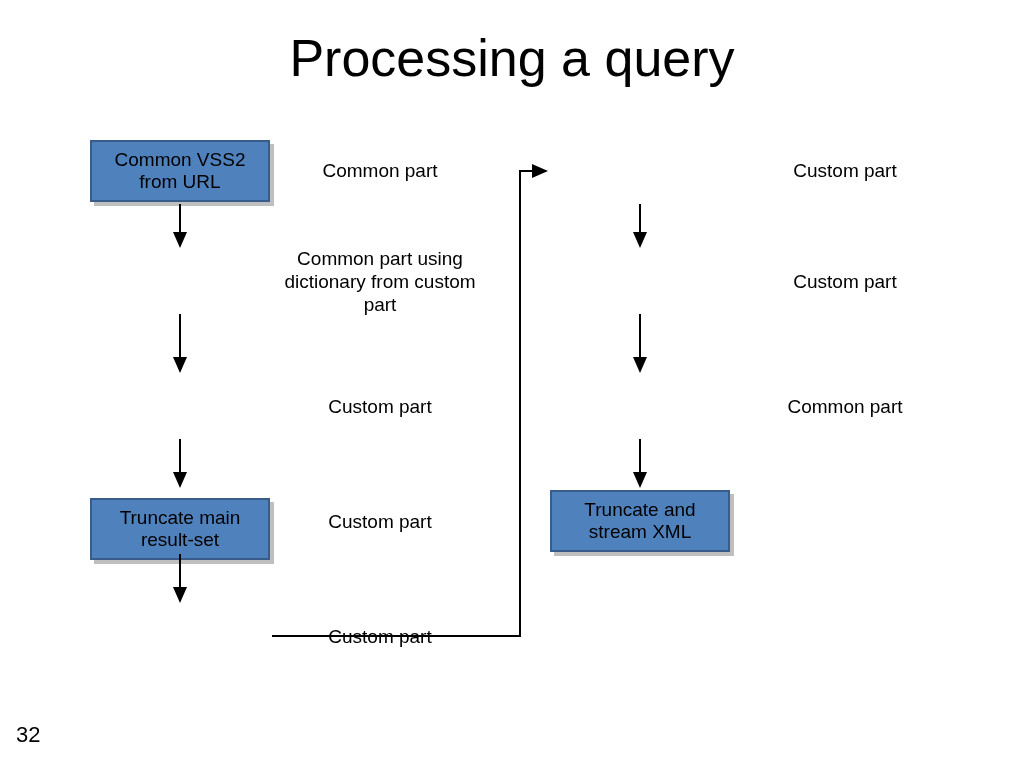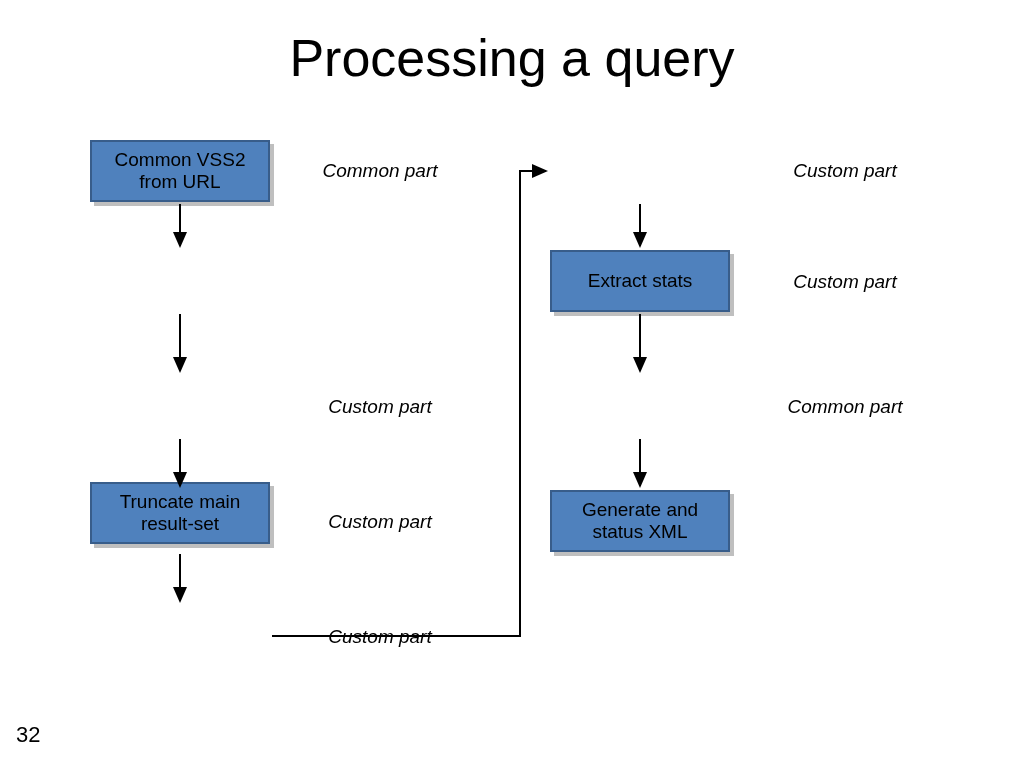--- a/index.html
+++ b/index.html
@@ -15,50 +15,49 @@
     color: #000;
     display: flex; align-items: center; justify-content: center;
     font-size: 19px; line-height: 1.15; text-align: center; padding: 3px 6px;
   }
   .label {
     position: absolute;
     width: 200px;
     color: #000;
     font-size: 19px; line-height: 1.2;
     text-align: center;
-    font-style: italic;
   }
   .slidenum { position: absolute; left: 16px; bottom: 20px; font-size: 22px; color: #000; }
   svg.arrows { position: absolute; left: 0; top: 0; width: 1024px; height: 768px; pointer-events: none; }
 </style>
 </head>
 <body>
 
 <div class="stage">
   <div class="title">Processing a query</div>
 
   <div class="box" style="left:90px; top:140px">Common VSS2 from URL</div>
   <div class="label" style="left:280px; top:160px">Common part</div>
 
+  <div class="label" style="left:280px; top:248px">Common part using dictionary from custom part</div>
 
   <div class="label" style="left:280px; top:396px">Custom part</div>
 
-  <div class="box" style="left:90px; top:482px">Truncate main result-set</div>
+  <div class="box" style="left:90px; top:498px">Truncate main result-set</div>
   <div class="label" style="left:280px; top:511px">Custom part</div>
 
   <div class="label" style="left:280px; top:626px">Custom part</div>
 
   <div class="label" style="left:745px; top:160px">Custom part</div>
 
-  <div class="box" style="left:550px; top:250px">Extract stats</div>
   <div class="label" style="left:745px; top:271px">Custom part</div>
 
   <div class="label" style="left:745px; top:396px">Common part</div>
 
-  <div class="box" style="left:550px; top:490px">Generate and status XML</div>
+  <div class="box" style="left:550px; top:490px">Truncate and stream XML</div>
 
   <svg class="arrows">
     <defs>
       <marker id="ah" markerWidth="10" markerHeight="10" refX="7" refY="3.5" orient="auto">
         <polygon points="0 0, 8 3.5, 0 7" fill="#000"></polygon>
       </marker>
     </defs>
 
     <line x1="180" y1="204" x2="180" y2="246" stroke="#000" stroke-width="2" marker-end="url(#ah)"></line>
     <line x1="180" y1="314" x2="180" y2="371" stroke="#000" stroke-width="2" marker-end="url(#ah)"></line>

